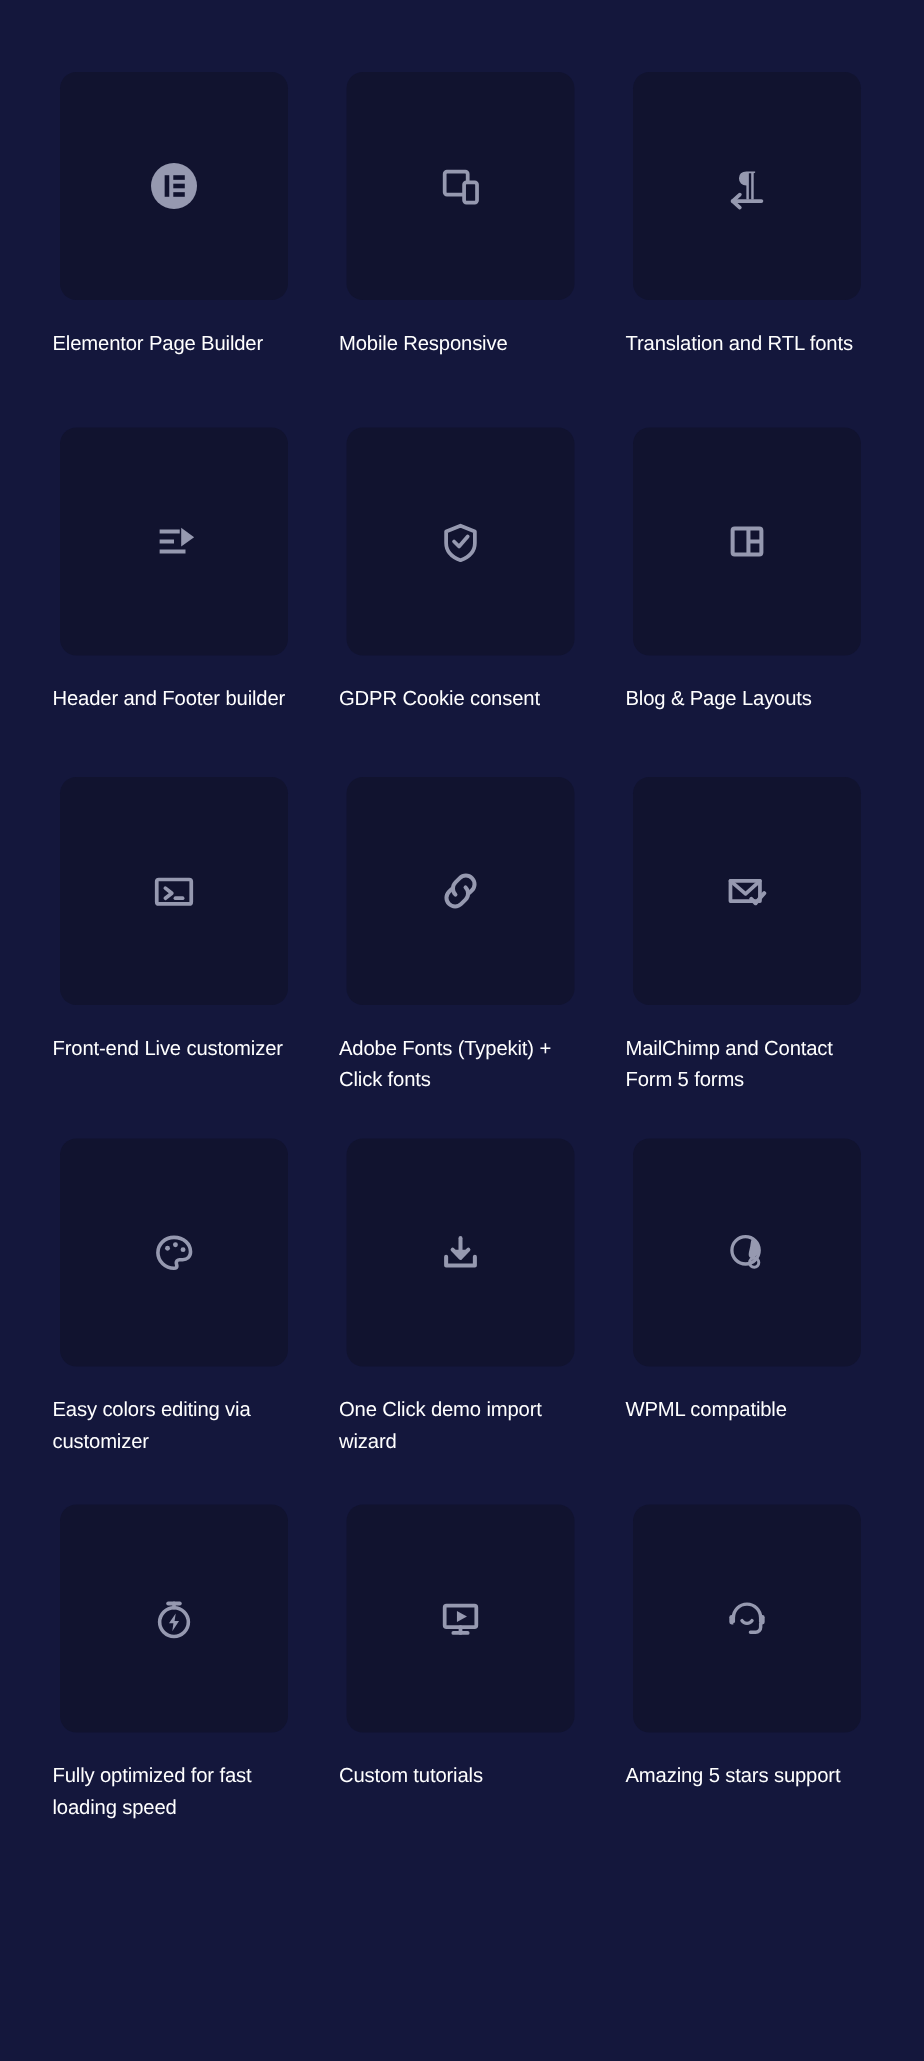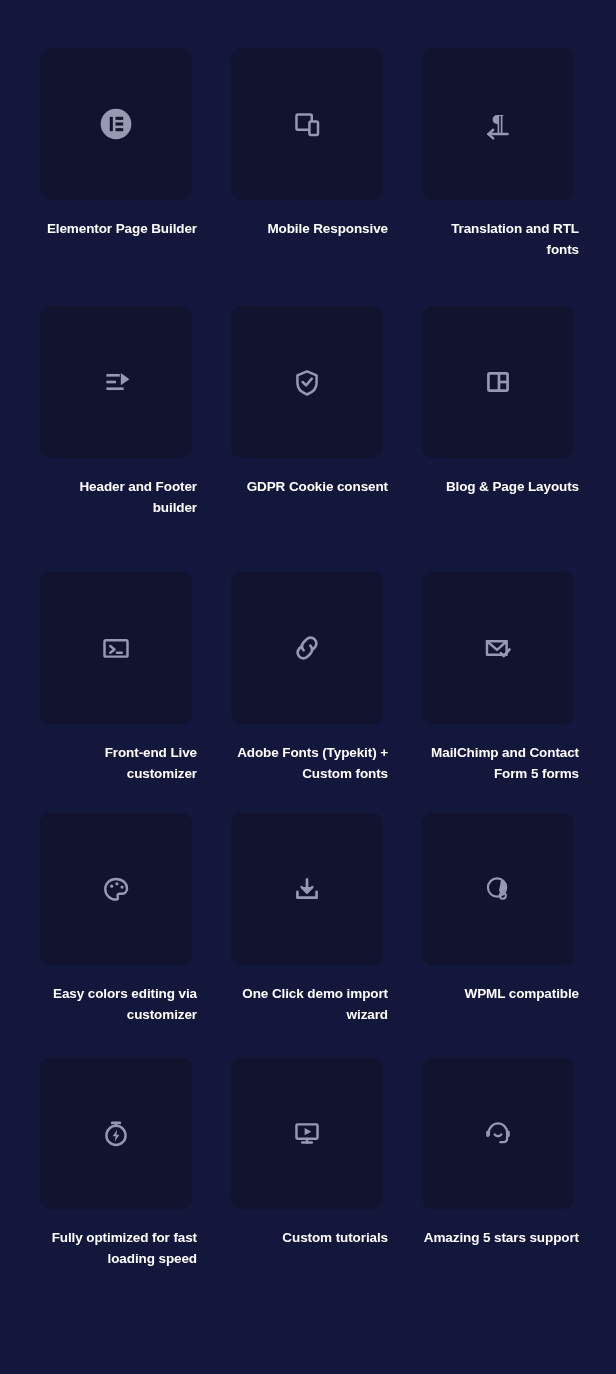--- a/index.html
+++ b/index.html
@@ -41,30 +41,30 @@
   .feature-icon {
     width:46px;
     height:46px;
     display:block;
     color:#9699b0;
   }
   .feature-icon svg { display:block; width:100%; height:100%; }
   .feature-label {
     margin-top:18px;
     width:162px;
-    text-align:right;
+    text-align:left;
     color:#ffffff;
     font-size:13.5px;
-    font-weight:bold;
+    font-weight:normal;
     line-height:21px;
     letter-spacing:-0.1px;
   }
   
   .rgap-1 { margin-bottom:46px; }  
-  .rgap-2 { margin-bottom:54px; }  
+  .rgap-2 { margin-bottom:42px; }  
   .rgap-3 { margin-bottom:29px; }  
   .rgap-4 { margin-bottom:32px; }  
   .rgap-5 { margin-bottom:0; }
 </style>
 </head>
 <body>
 
 <div class="features-section">
   <div class="features-grid">
 
@@ -166,21 +166,21 @@
 
     <div class="feature-cell rgap-3">
       <div class="feature-card">
         <span class="feature-icon">
           <svg viewBox="0 0 48 48" fill="none" stroke="#9699b0" stroke-width="2.8" stroke-linecap="round">
             <path d="M20.5 26.5 a6 6 0 0 1 0 -8.5 l3 -3 a6 6 0 0 1 8.5 8.5 l-1.8 1.8"></path>
             <path d="M27.5 21.5 a6 6 0 0 1 0 8.5 l-3 3 a6 6 0 0 1 -8.5 -8.5 l1.8 -1.8"></path>
           </svg>
         </span>
       </div>
-      <div class="feature-label">Adobe Fonts (Typekit) + Custom fonts</div>
+      <div class="feature-label">Adobe Fonts (Typekit) + Click fonts</div>
     </div>
 
     <div class="feature-cell rgap-3">
       <div class="feature-card">
         <span class="feature-icon">
           <svg viewBox="0 0 48 48" fill="none" stroke="#9699b0" stroke-width="2.6" stroke-linecap="round" stroke-linejoin="round">
             <path d="M12.5 17 H33 V31 H12.5 Z"></path>
             <polyline points="12.5,17 23,26 33,17"></polyline>
             <polyline points="27,29.5 30,32.5 36,25.5" stroke-width="2.8"></polyline>
           </svg>

